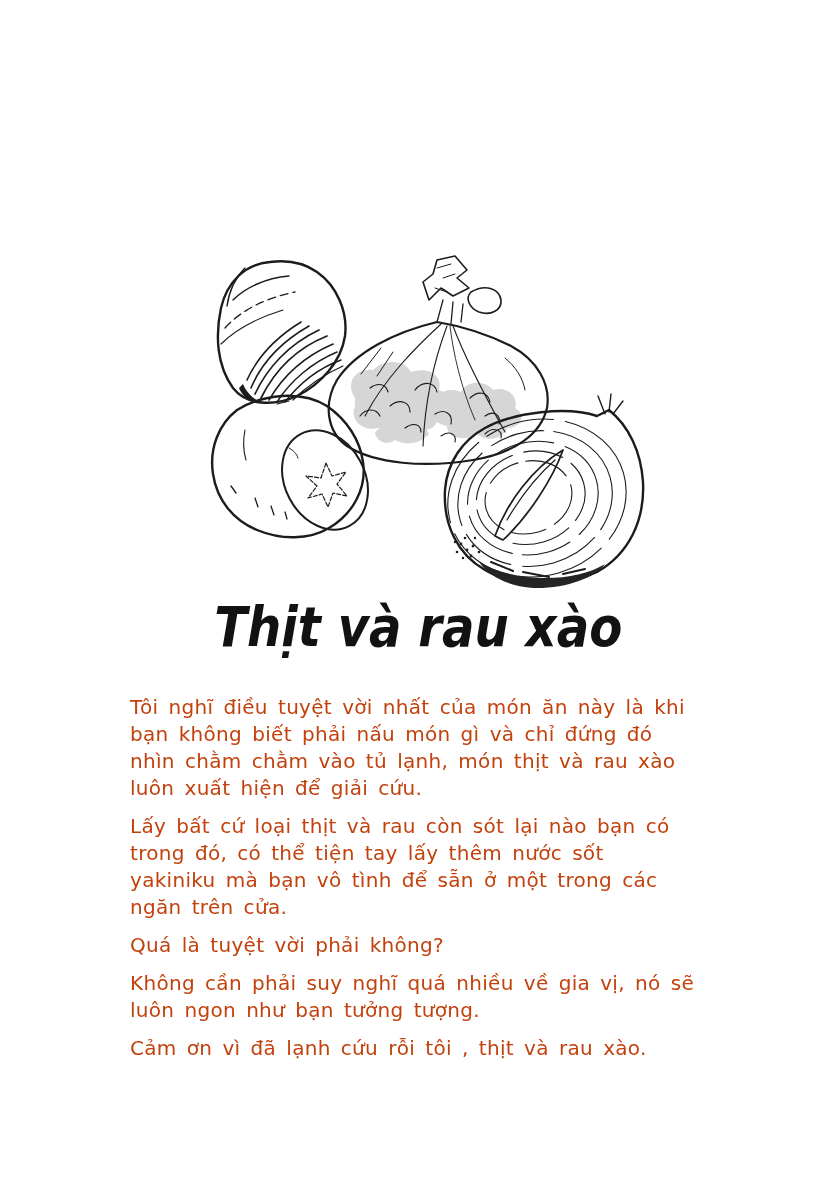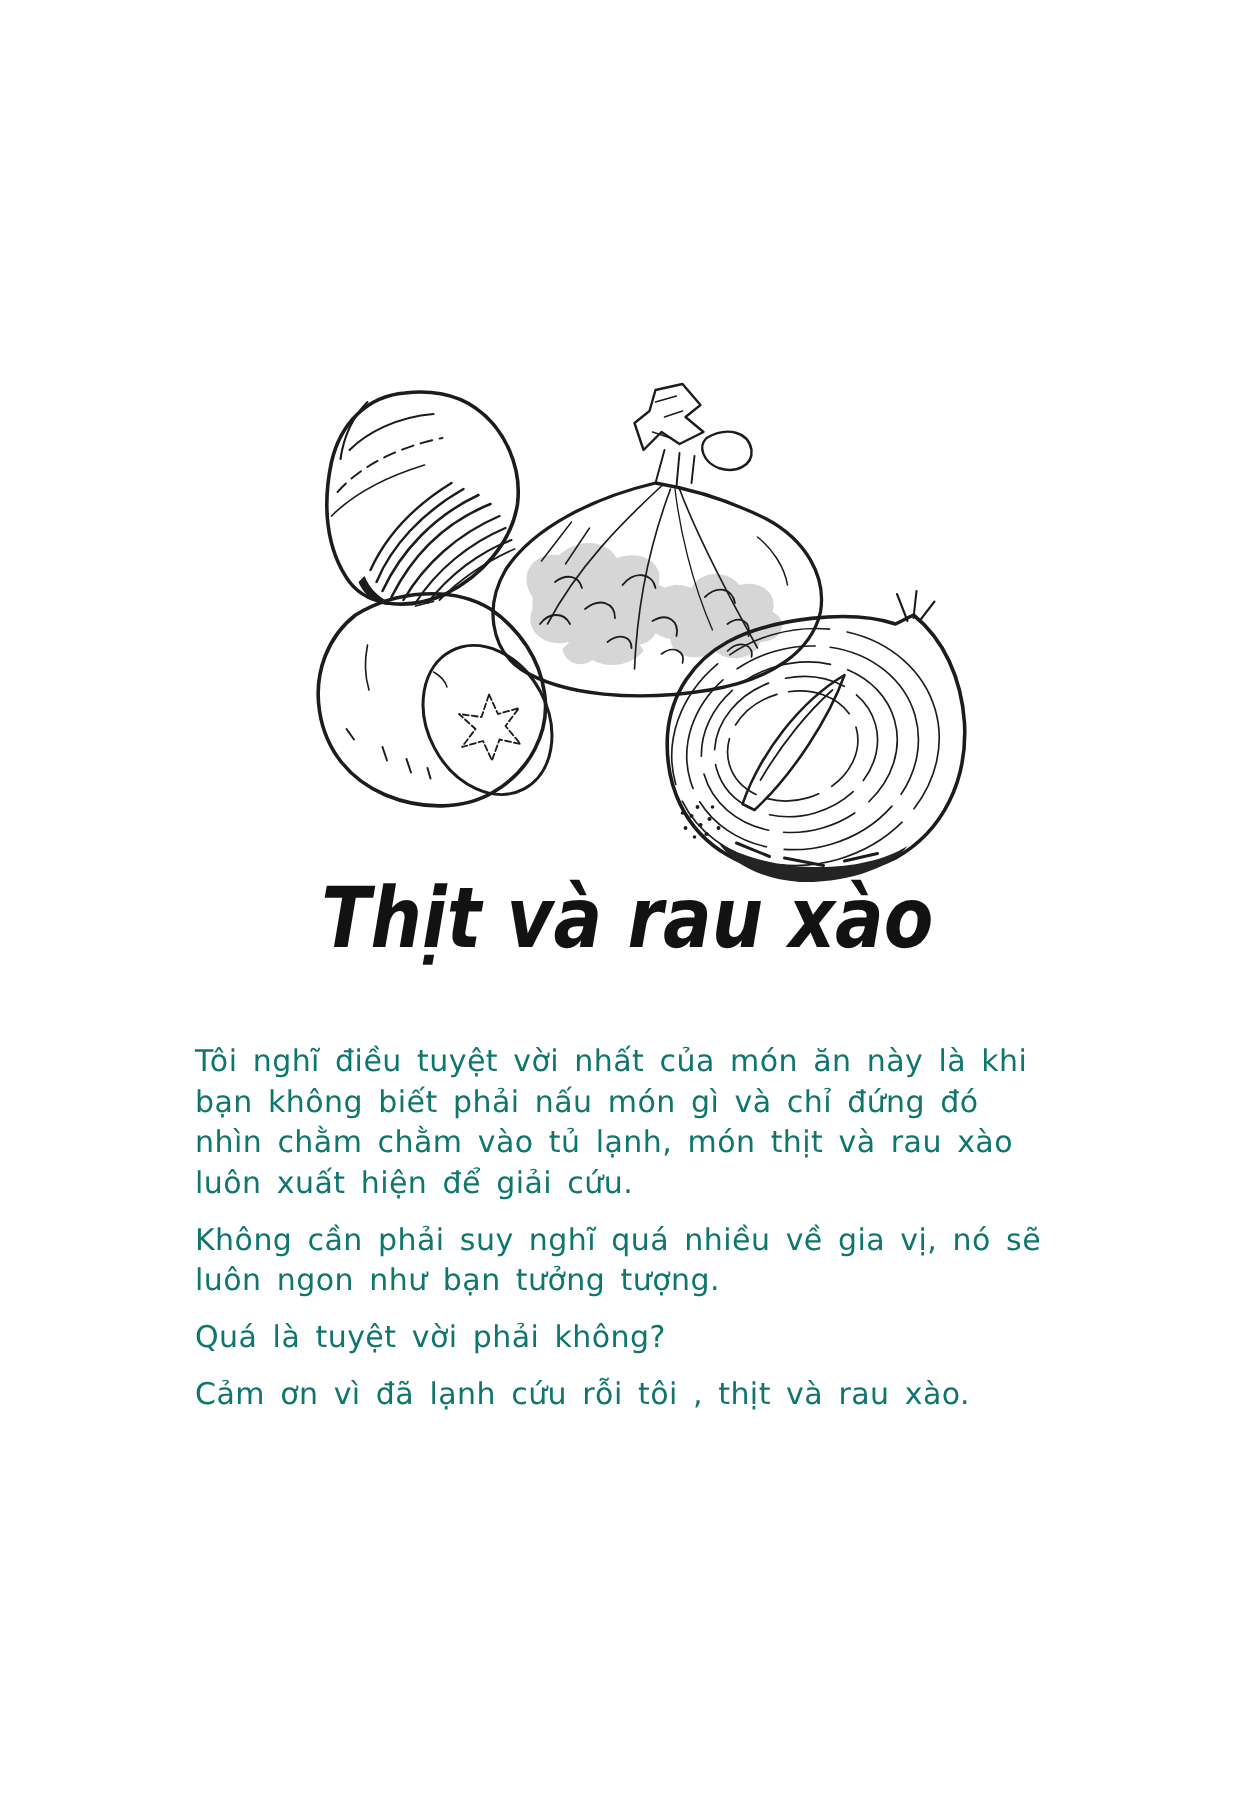--- a/index.html
+++ b/index.html
@@ -6,31 +6,31 @@
   body{background:#9a9a9a;font-family:"DejaVu Sans","Liberation Sans",sans-serif;}
   .page{
     position:relative;width:836px;height:1200px;margin:0 auto;
     background:#ffffff;overflow:hidden;color:#1f1f1f;
   }
   .illustration{
     position:absolute;left:185px;top:248px;width:475px;height:350px;margin:0;
   }
   .illustration svg{display:block;width:100%;height:100%;}
   .title{
-    position:absolute;left:0;top:582px;width:836px;margin:0;
+    position:absolute;left:0;top:596px;width:836px;margin:0;
     text-align:center;
     font-family:"DejaVu Sans","Liberation Sans",sans-serif;
     font-weight:bold;font-style:italic;
     font-size:56px;color:#121212;line-height:1.1;
     letter-spacing:0px;
   }
   .title .squeeze{display:inline-block;transform:scaleX(0.86);transform-origin:center;}
   .body-text{
     position:absolute;left:130px;top:694px;width:660px;
-    font-size:20px;line-height:27px;color:#0f766e;
+    font-size:20px;line-height:27px;color:#c2410c;
     letter-spacing:0.3px;word-spacing:3.5px;
   }
   .body-text p{
     margin:0 0 11px 0;white-space:pre-line;
   }
   
   .ink{stroke:#1c1c1c;fill:none;stroke-linecap:round;stroke-linejoin:round;}
 </style>
 </head>
 <body>
@@ -136,19 +136,23 @@
     </svg>
   </figure>
 
   <h1 class="title"><span class="squeeze">Thịt và rau xào</span></h1>
 
   <div class="body-text">
     <p>Tôi nghĩ điều tuyệt vời nhất của món ăn này là khi
 bạn không biết phải nấu món gì và chỉ đứng đó
 nhìn chằm chằm vào tủ lạnh, món thịt và rau xào
 luôn xuất hiện để giải cứu.</p>
+    <p>Lấy bất cứ loại thịt và rau còn sót lại nào bạn có
+trong đó, có thể tiện tay lấy thêm nước sốt
+yakiniku mà bạn vô tình để sẵn ở một trong các
+ngăn trên cửa.</p>
+    <p>Quá là tuyệt vời phải không?</p>
     <p>Không cần phải suy nghĩ quá nhiều về gia vị, nó sẽ
 luôn ngon như bạn tưởng tượng.</p>
-    <p>Quá là tuyệt vời phải không?</p>
     <p>Cảm ơn vì đã lạnh cứu rỗi tôi , thịt và rau xào.</p>
   </div>
 
 </div>
 
 </body></html>

